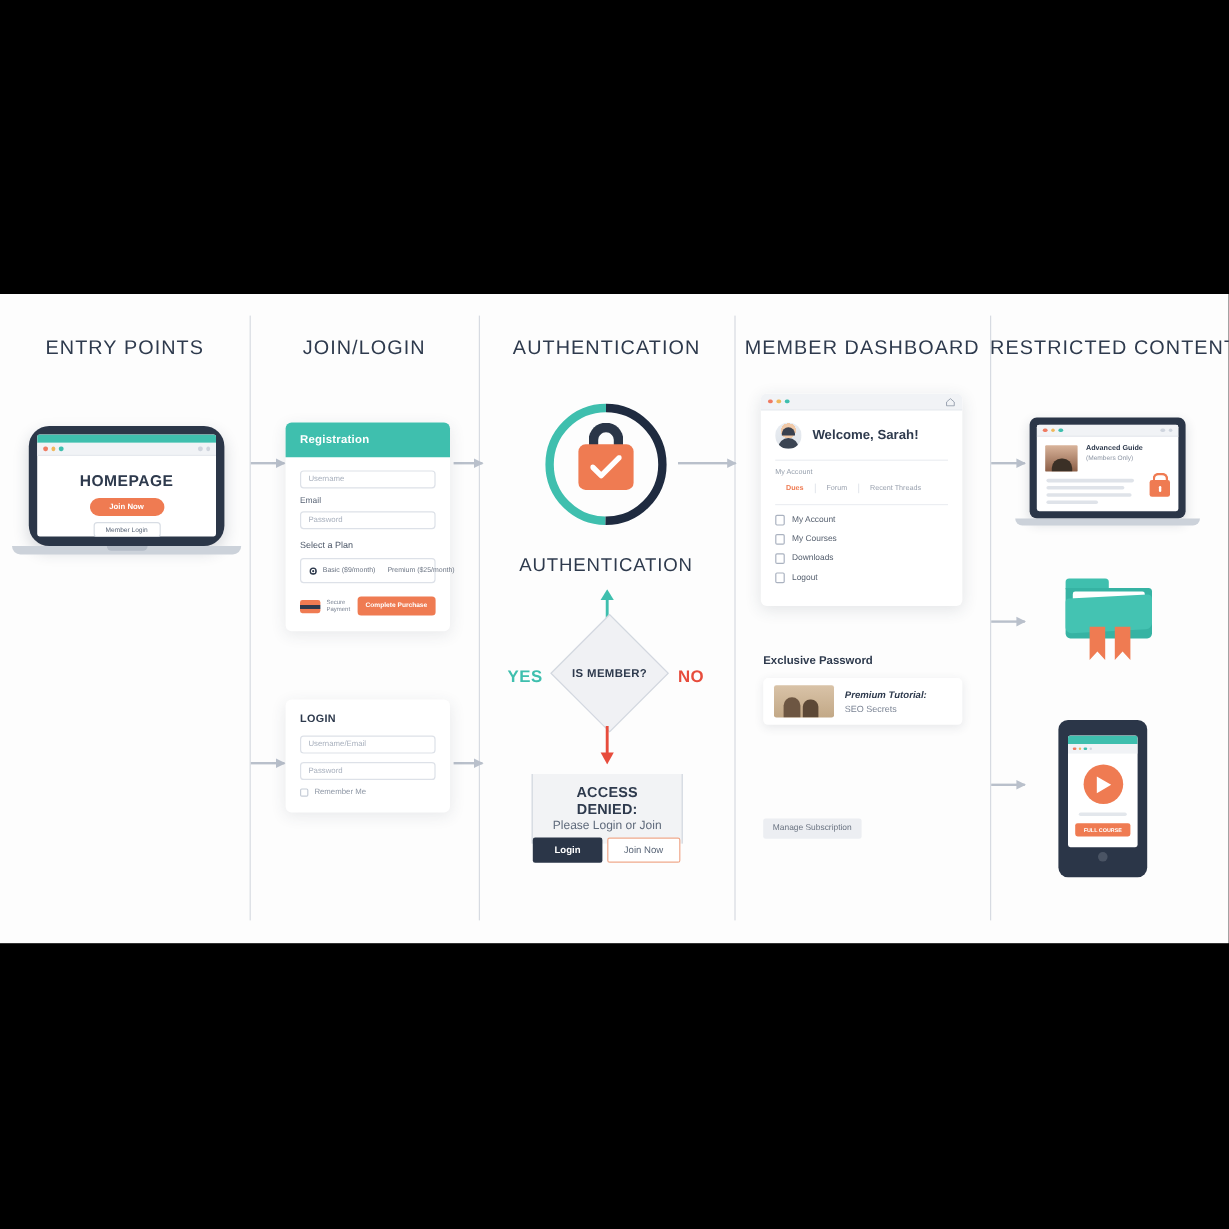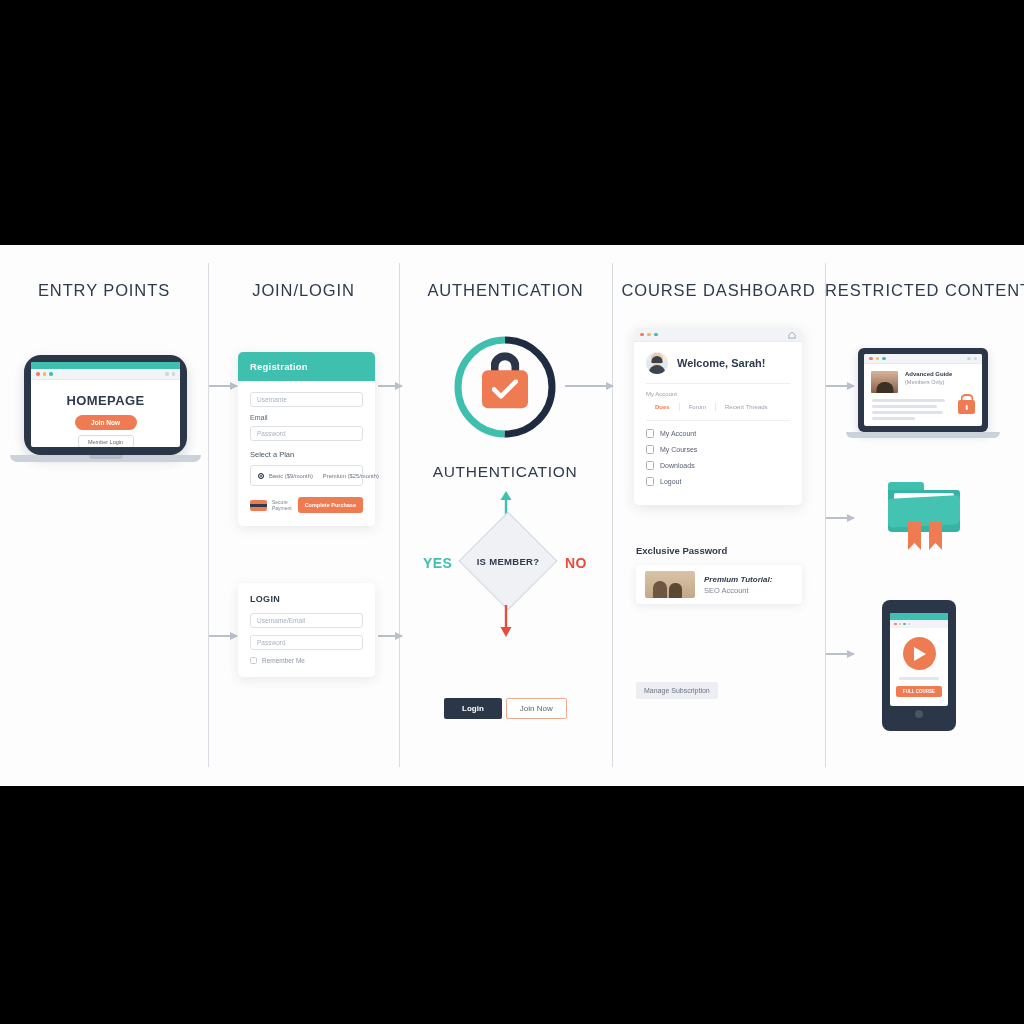--- a/index.html
+++ b/index.html
@@ -315,21 +315,21 @@
   <div id="canvas">
 
     <div class="divider" style="left:208px"></div>
     <div class="divider" style="left:399px"></div>
     <div class="divider" style="left:612px"></div>
     <div class="divider" style="left:825px"></div>
 
     <div class="col-head" style="left:0;width:208px">ENTRY POINTS</div>
     <div class="col-head" style="left:208px;width:191px">JOIN/LOGIN</div>
     <div class="col-head" style="left:399px;width:213px">AUTHENTICATION</div>
-    <div class="col-head" style="left:612px;width:213px">COURSE DASHBOARD</div>
+    <div class="col-head" style="left:612px;width:213px">MEMBER DASHBOARD</div>
     <div class="col-head" style="left:825px;width:199px">RESTRICTED CONTENT</div>
 
     <div class="arrow" style="left:209px;top:140px;width:28px"></div>
     <div class="arrow" style="left:209px;top:390px;width:28px"></div>
     <div class="arrow" style="left:378px;top:140px;width:24px"></div>
     <div class="arrow" style="left:378px;top:390px;width:24px"></div>
     <div class="arrow" style="left:565px;top:140px;width:48px"></div>
     <div class="arrow" style="left:826px;top:140px;width:28px"></div>
     <div class="arrow" style="left:826px;top:272px;width:28px"></div>
     <div class="arrow" style="left:826px;top:408px;width:28px"></div>
@@ -413,20 +413,24 @@
     <div class="diamond" style="left:473px;top:281px"></div>
     <div class="diamond-txt" style="left:448px;top:311px">IS MEMBER?</div>
     <div class="yesno" style="left:423px;top:310px;color:#3fbfae">YES</div>
     <div class="yesno" style="left:565px;top:310px;color:#e74c3c">NO</div>
 
     <svg class="down-arrow" style="left:498px;top:360px;width:16px;height:32px" width="16" height="32" viewBox="0 0 16 32">
       <line x1="8" y1="0" x2="8" y2="24" stroke="#e74c3c" stroke-width="2.4"></line>
       <polygon points="8,32 13.5,22 2.5,22" fill="#e74c3c"></polygon>
     </svg>
 
+    <div class="denied-box" style="left:443px;top:400px;width:126px">
+      <div class="denied-title">ACCESS DENIED:</div>
+      <div class="denied-sub">Please Login or Join</div>
+    </div>
     <div class="denied-btns" style="left:444px;top:453px">
       <span class="btn-login-dark">Login</span>
       <span class="btn-joinnow">Join Now</span>
     </div>
 
     <div class="dash" style="left:634px;top:83px;width:168px">
       <div class="dash-bar">
         <span class="dot r"></span>
         <span class="dot y"></span>
         <span class="dot g"></span>
@@ -470,21 +474,21 @@
         </div>
       </div>
     </div>
 
     <div class="excl-title" style="left:636px;top:300px">Exclusive Password</div>
 
     <div class="excl-card" style="left:636px;top:320px;width:166px">
       <span class="thumb t1"></span>
       <span>
         <span class="excl-txt-1" style="display:block">Premium Tutorial:</span>
-        <span class="excl-txt-2" style="display:block">SEO Account</span>
+        <span class="excl-txt-2" style="display:block">SEO Secrets</span>
       </span>
     </div>
 
 
     <div class="manage-btn" style="left:636px;top:437px">Manage Subscription</div>
 
     <div class="rc-laptop" style="left:858px;top:103px;width:130px">
       <div class="rc-lid">
         <div class="rc-screen" style="height:72px;position:relative">
           <div class="browser-bar" style="height:10px">

